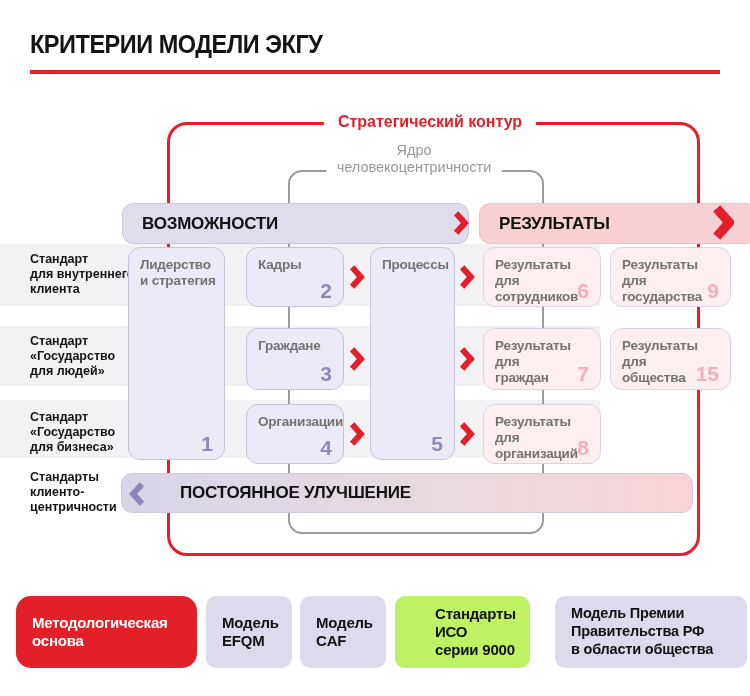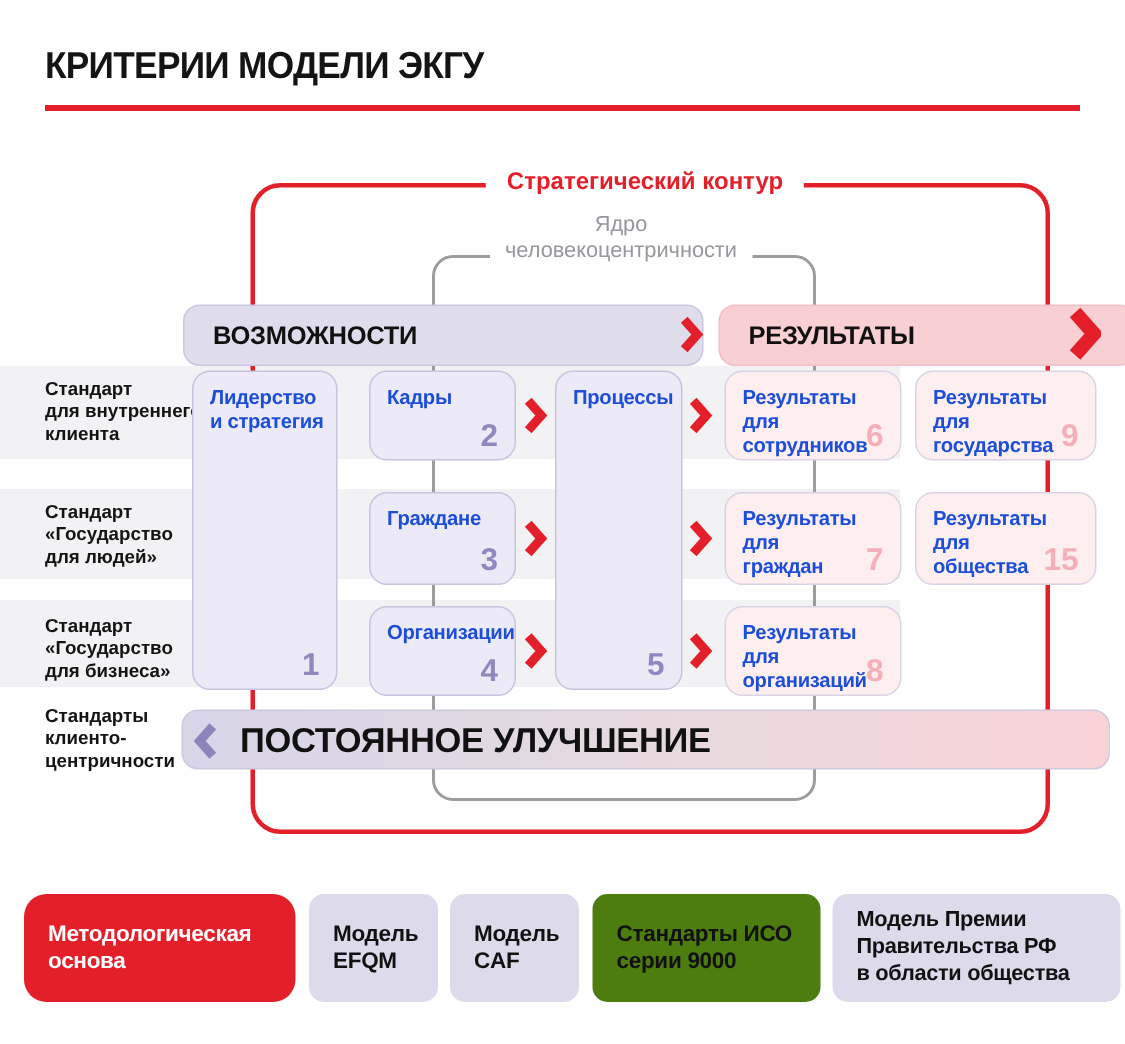--- a/index.html
+++ b/index.html
@@ -47,21 +47,21 @@
   }
   .hbar.opp{left:122px;width:326px;background:#dfdcec;border:1px solid #cbc7e0;padding-left:19px;}
   .hbar.res{left:479px;width:257px;background:#f8cfd3;border:1px solid #f0c0c8;padding-left:19px;}
 
   
   .pbox,.rbox{position:absolute;z-index:4;border-radius:12px;box-sizing:border-box;}
   .pbox{background:#eceaf6;border:1.5px solid #c8c4df;}
   .rbox{background:#fdeef0;border:1.5px solid #dad3e6;}
   .box-label{
     position:absolute;left:11px;top:9px;right:6px;
-    font-size:13.5px;font-weight:700;line-height:1.18;letter-spacing:-0.2px;color:#1d4ed8;
+    font-size:13.5px;font-weight:700;line-height:1.18;letter-spacing:-0.2px;color:#737373;
   }
   .num{position:absolute;right:11px;bottom:3px;font-size:21px;font-weight:700;line-height:1.2;}
   .num.purple{color:#8f89c0;}
   .num.pink{color:#f6aeb9;}
 
   .bx1{left:128px;top:247px;width:97px;height:213px;}
   .bx2{left:246px;top:247px;width:98px;height:60px;}
   .bx3{left:246px;top:328px;width:98px;height:62px;}
   .bx4{left:246px;top:404px;width:98px;height:60px;}
   .bx5{left:370px;top:247px;width:85px;height:213px;}
@@ -84,39 +84,39 @@
     position:absolute;left:30px;z-index:3;font-size:12.5px;font-weight:700;
     line-height:1.18;color:#141414;
   }
   .rl1{top:252px;}
   .rl2{top:334px;}
   .rl3{top:410px;}
   .rl4{top:470px;}
 
   
   .improve{
-    position:absolute;left:121px;top:473px;width:619px;height:40px;z-index:4;
+    position:absolute;left:121px;top:473px;width:572px;height:40px;z-index:4;
     border-radius:11px;background:linear-gradient(90deg,#d8d5e9 0%,#e7dade 55%,#f9d2d6 100%);
     border:1px solid #cfc9de;display:flex;align-items:center;
-    font-size:23px;font-weight:800;letter-spacing:-0.2px;box-sizing:border-box;
+    font-size:17px;font-weight:800;letter-spacing:-0.2px;box-sizing:border-box;padding-left:20px;
   }
   .improve .lbl{margin-left:38px;}
   .improve .chev{left:7px;top:8px;}
 
   
   .legbox{
     position:absolute;top:596px;height:72px;border-radius:10px;z-index:2;
     display:flex;align-items:center;box-sizing:border-box;
     font-size:15px;font-weight:700;line-height:1.22;letter-spacing:-0.2px;
   }
   .legbox .txt{padding-left:16px;padding-right:8px;}
   .leg1{left:16px;width:181px;background:#e3202a;color:#fff;border-radius:15px;}
   .leg2{left:206px;width:86px;background:#dddaeb;}
   .leg3{left:300px;width:86px;background:#dddaeb;}
-  .leg4{left:395px;width:152px;background:#4d7c0f;}
+  .leg4{left:395px;width:135px;background:#bef264;padding-left:24px;}
   .leg5{left:555px;width:192px;background:#dddaeb;font-size:14.5px;}
 </style>
 </head>
 <body>
 
 <div class="page">
 
   <div class="title">КРИТЕРИИ МОДЕЛИ ЭКГУ</div>
   <div class="title-rule"></div>
 

